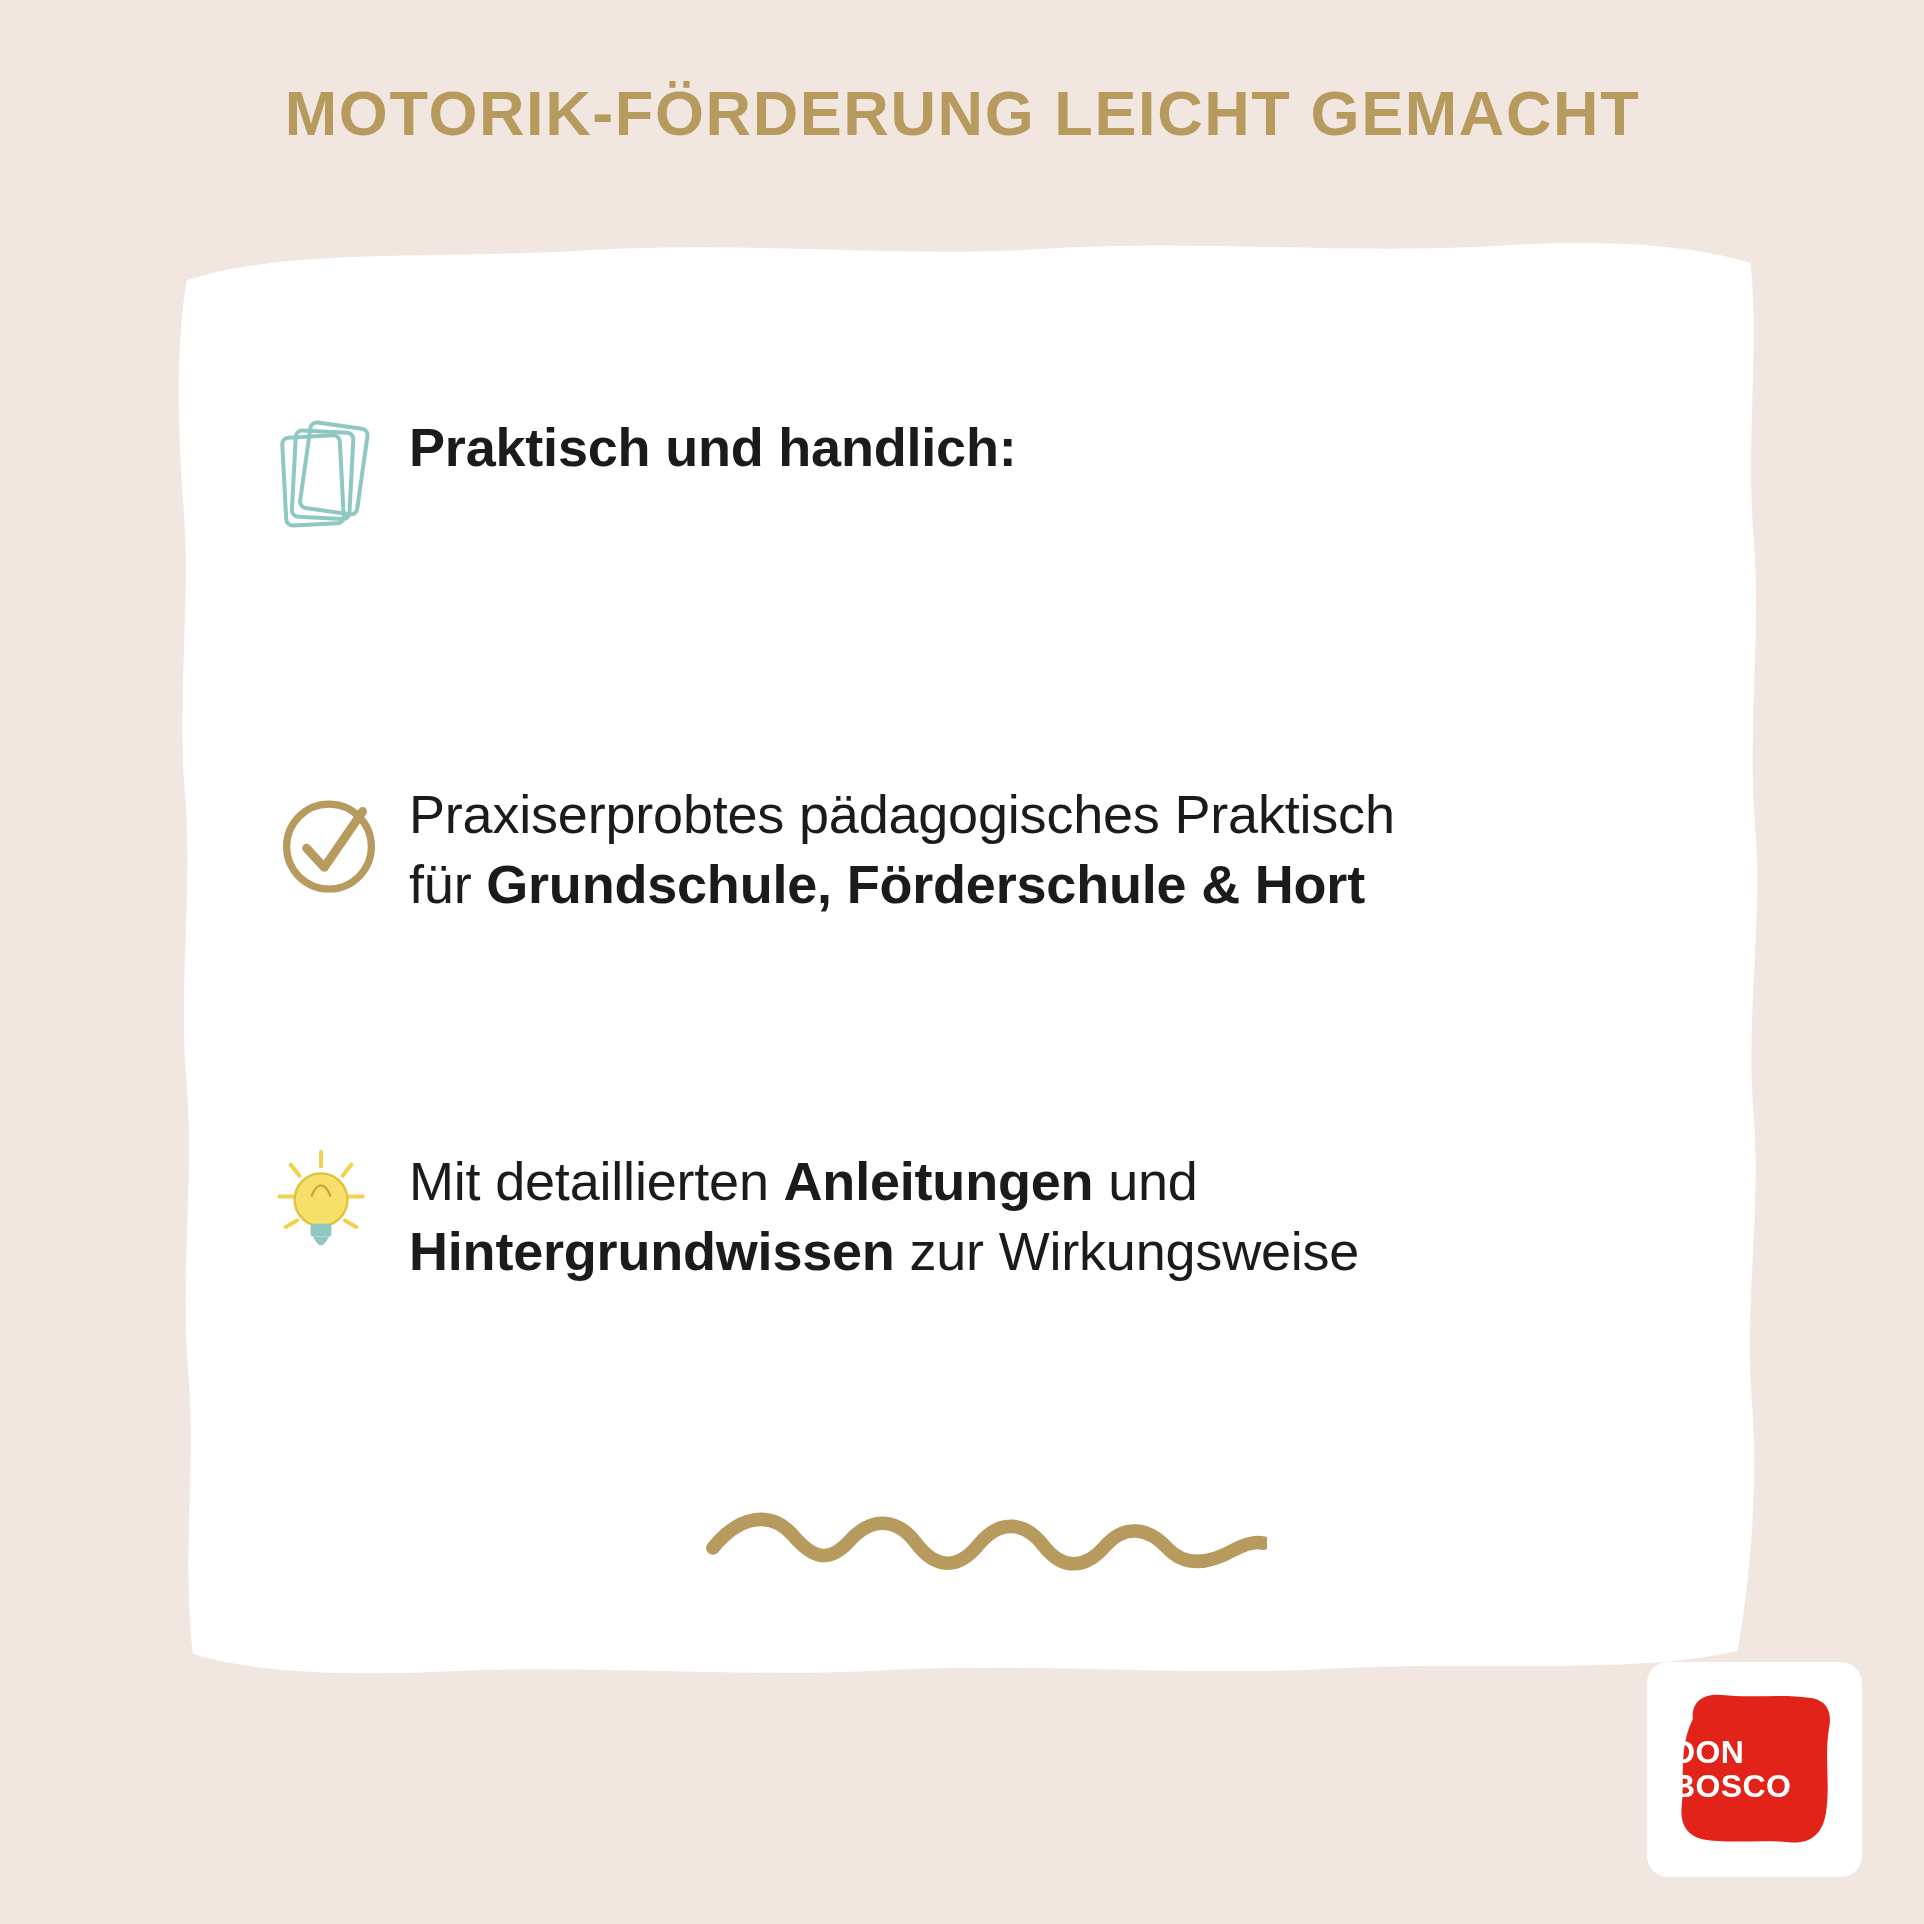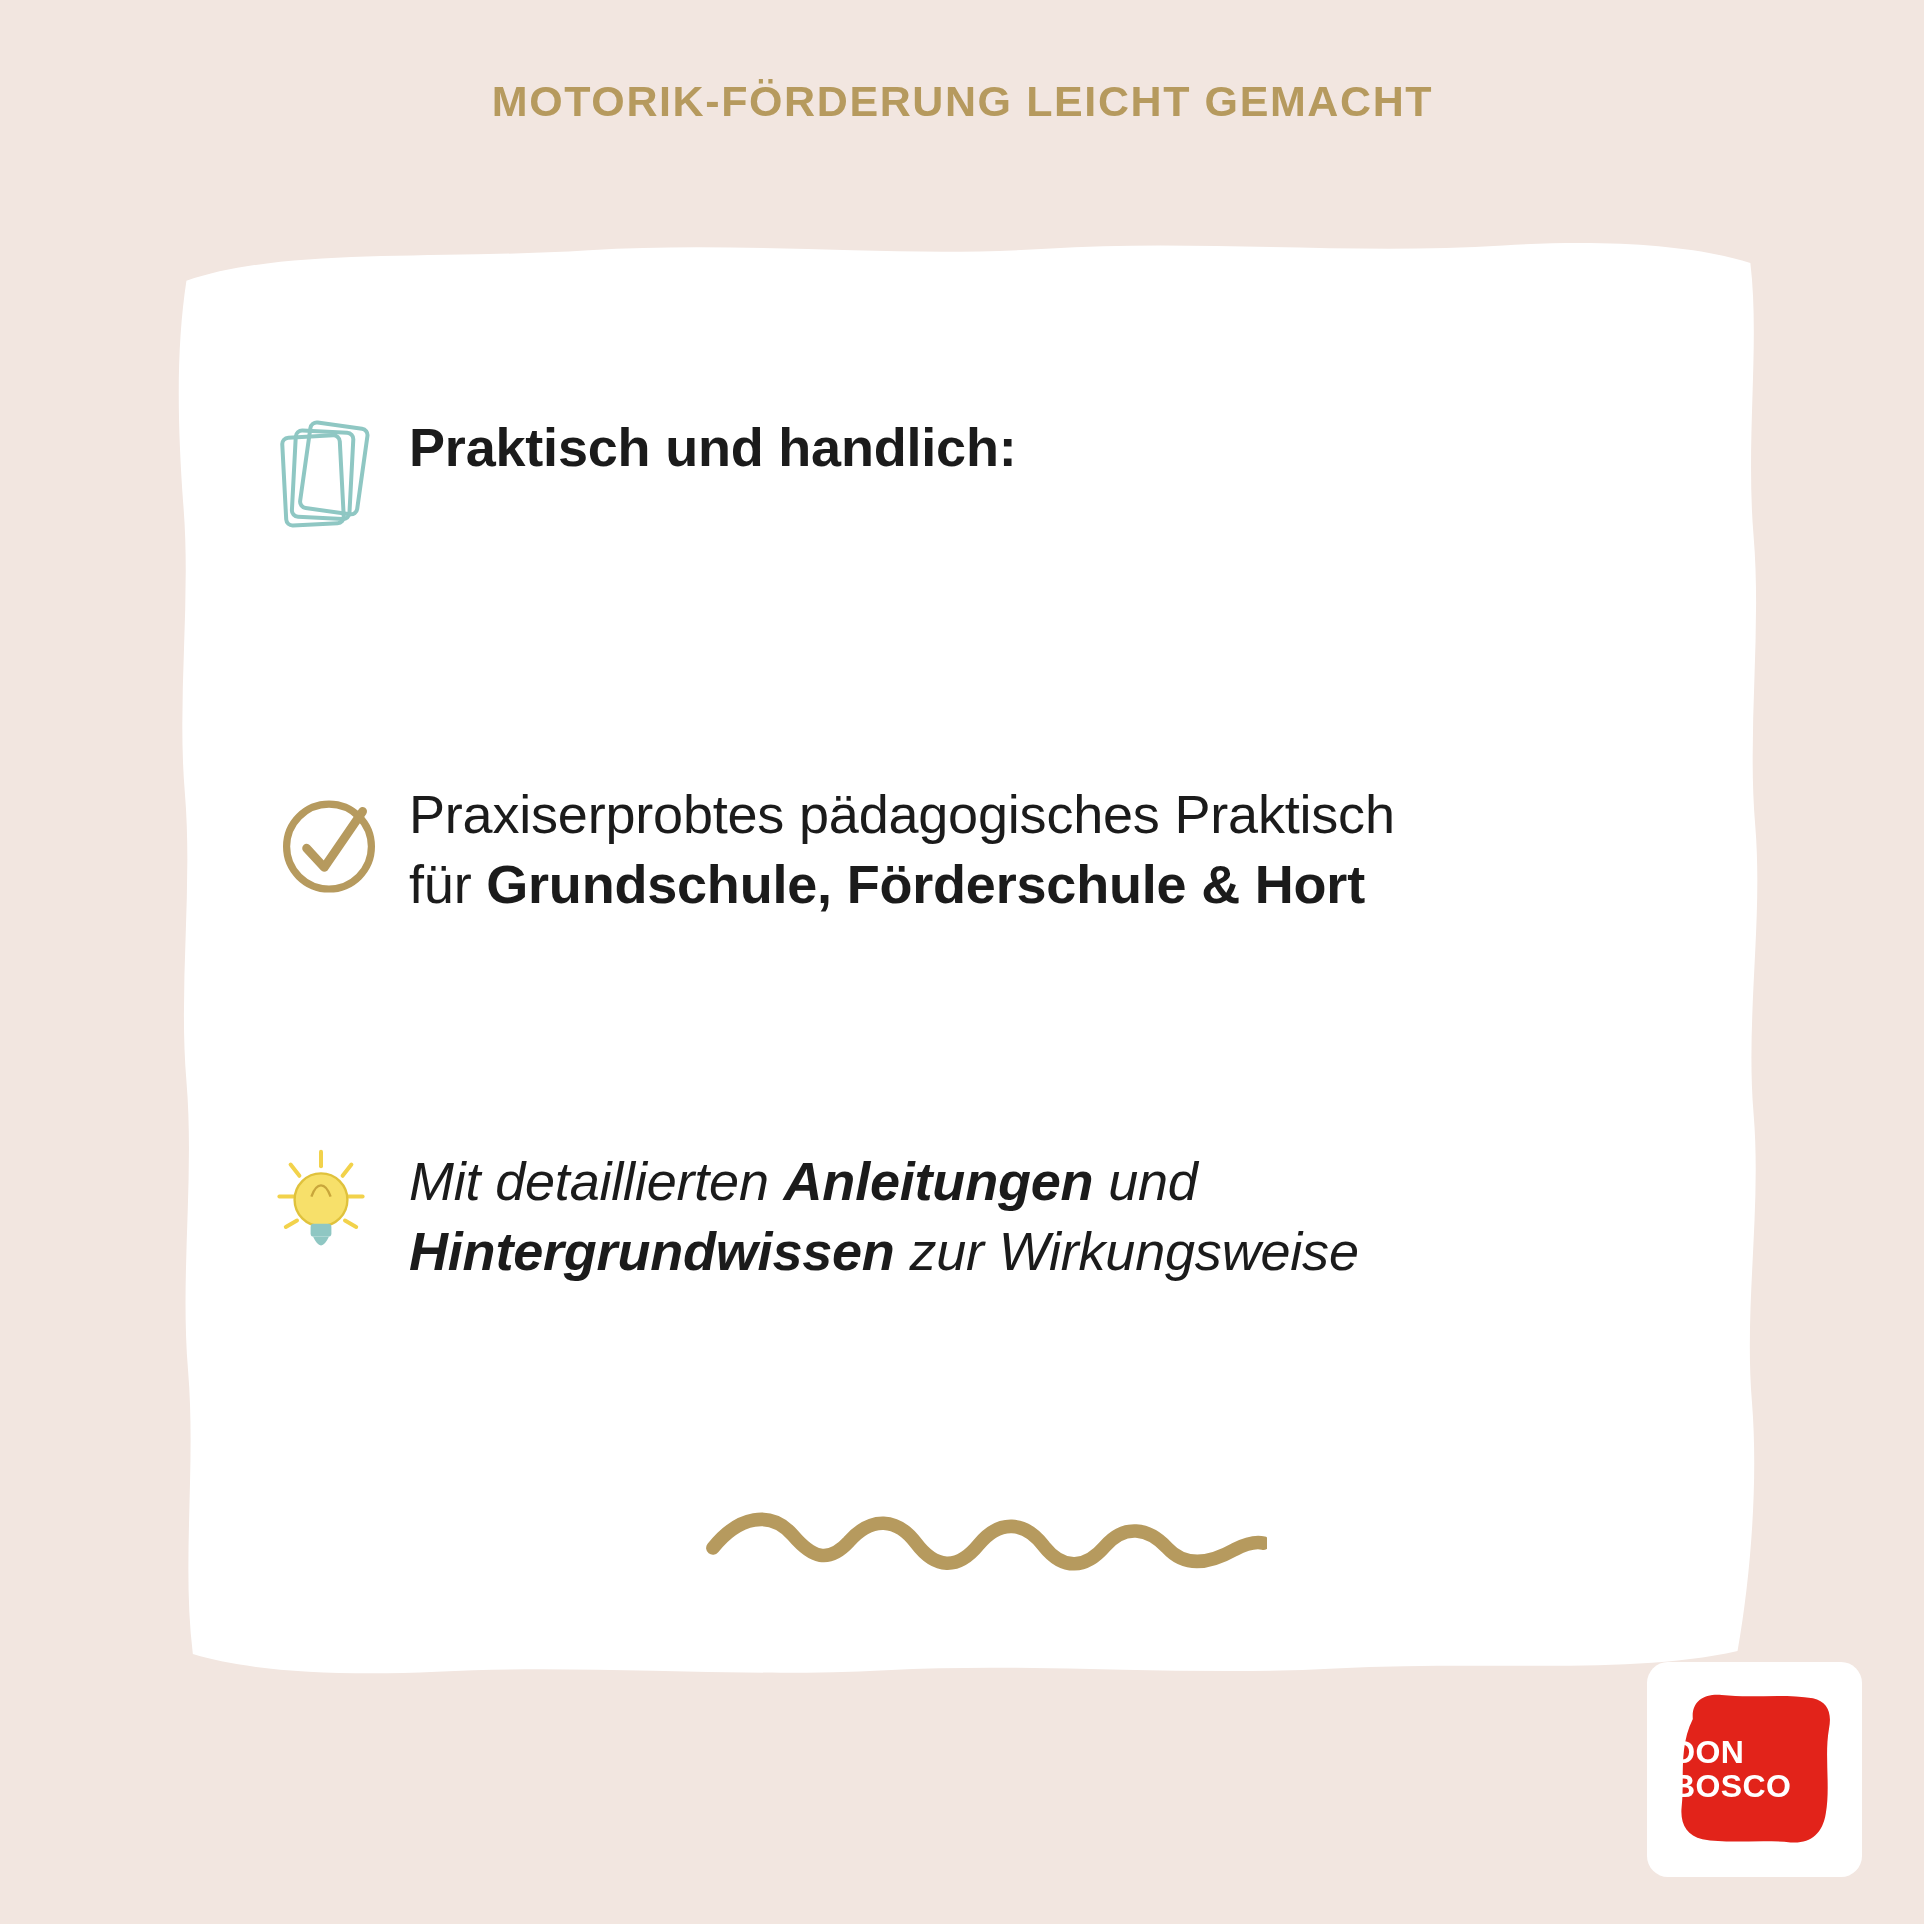--- a/index.html
+++ b/index.html
@@ -15,21 +15,21 @@
     position: relative;
   }
 
   
   .headline {
     position: absolute;
     top: 77px;
     left: 0;
     width: 1925px;
     text-align: center;
-    font-size: 43px;
+    font-size: 63px;
     font-weight: bold;
     letter-spacing: 1.6px;
     color: #b69a5e;
     text-transform: uppercase;
     font-family: "Liberation Sans", sans-serif;
   }
 
   
   .panel-wrap {
     position: absolute;
@@ -49,21 +49,21 @@
     position: absolute;
     left: 273px;
     top: 409px;
     width: 1444px;
   }
   .bullet {
     display: flex;
     align-items: flex-start;
     margin-bottom: 210px;
   }
-  .bullet:last-child { margin-bottom: 0; font-style: italic; }
+  .bullet:last-child { margin-bottom: 0; }
 
   .bullet-icon {
     width: 136px;
     min-width: 136px;
     height: 152px;
     display: flex;
     align-items: flex-start;
     justify-content: flex-start;
     padding-top: 4.8px;
   }

